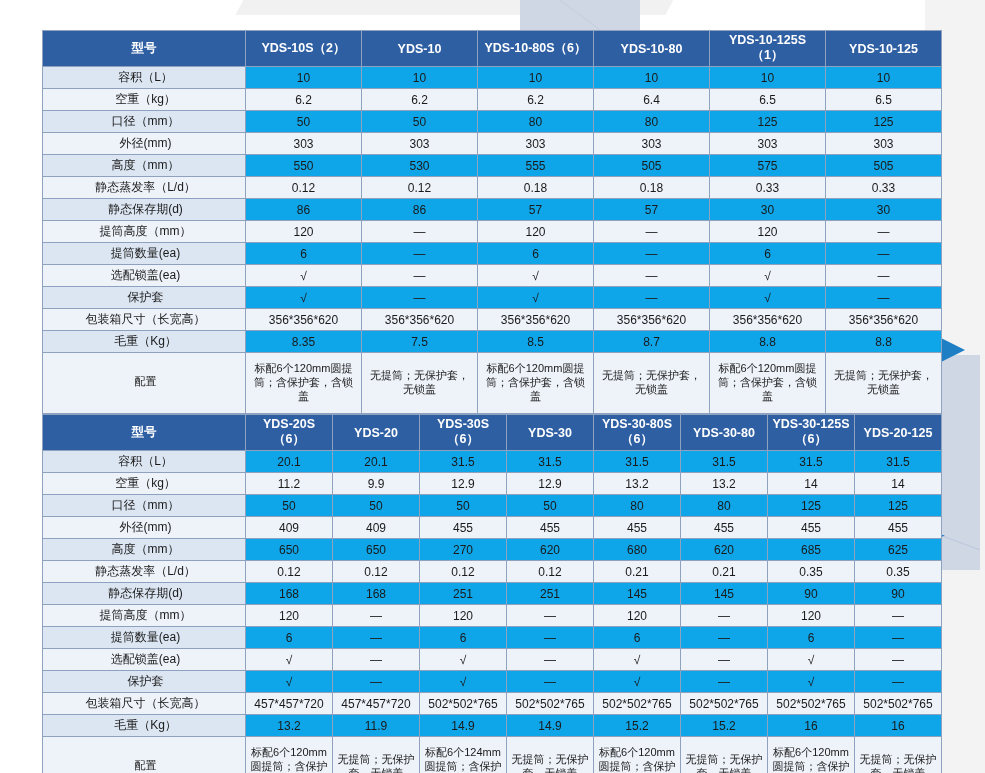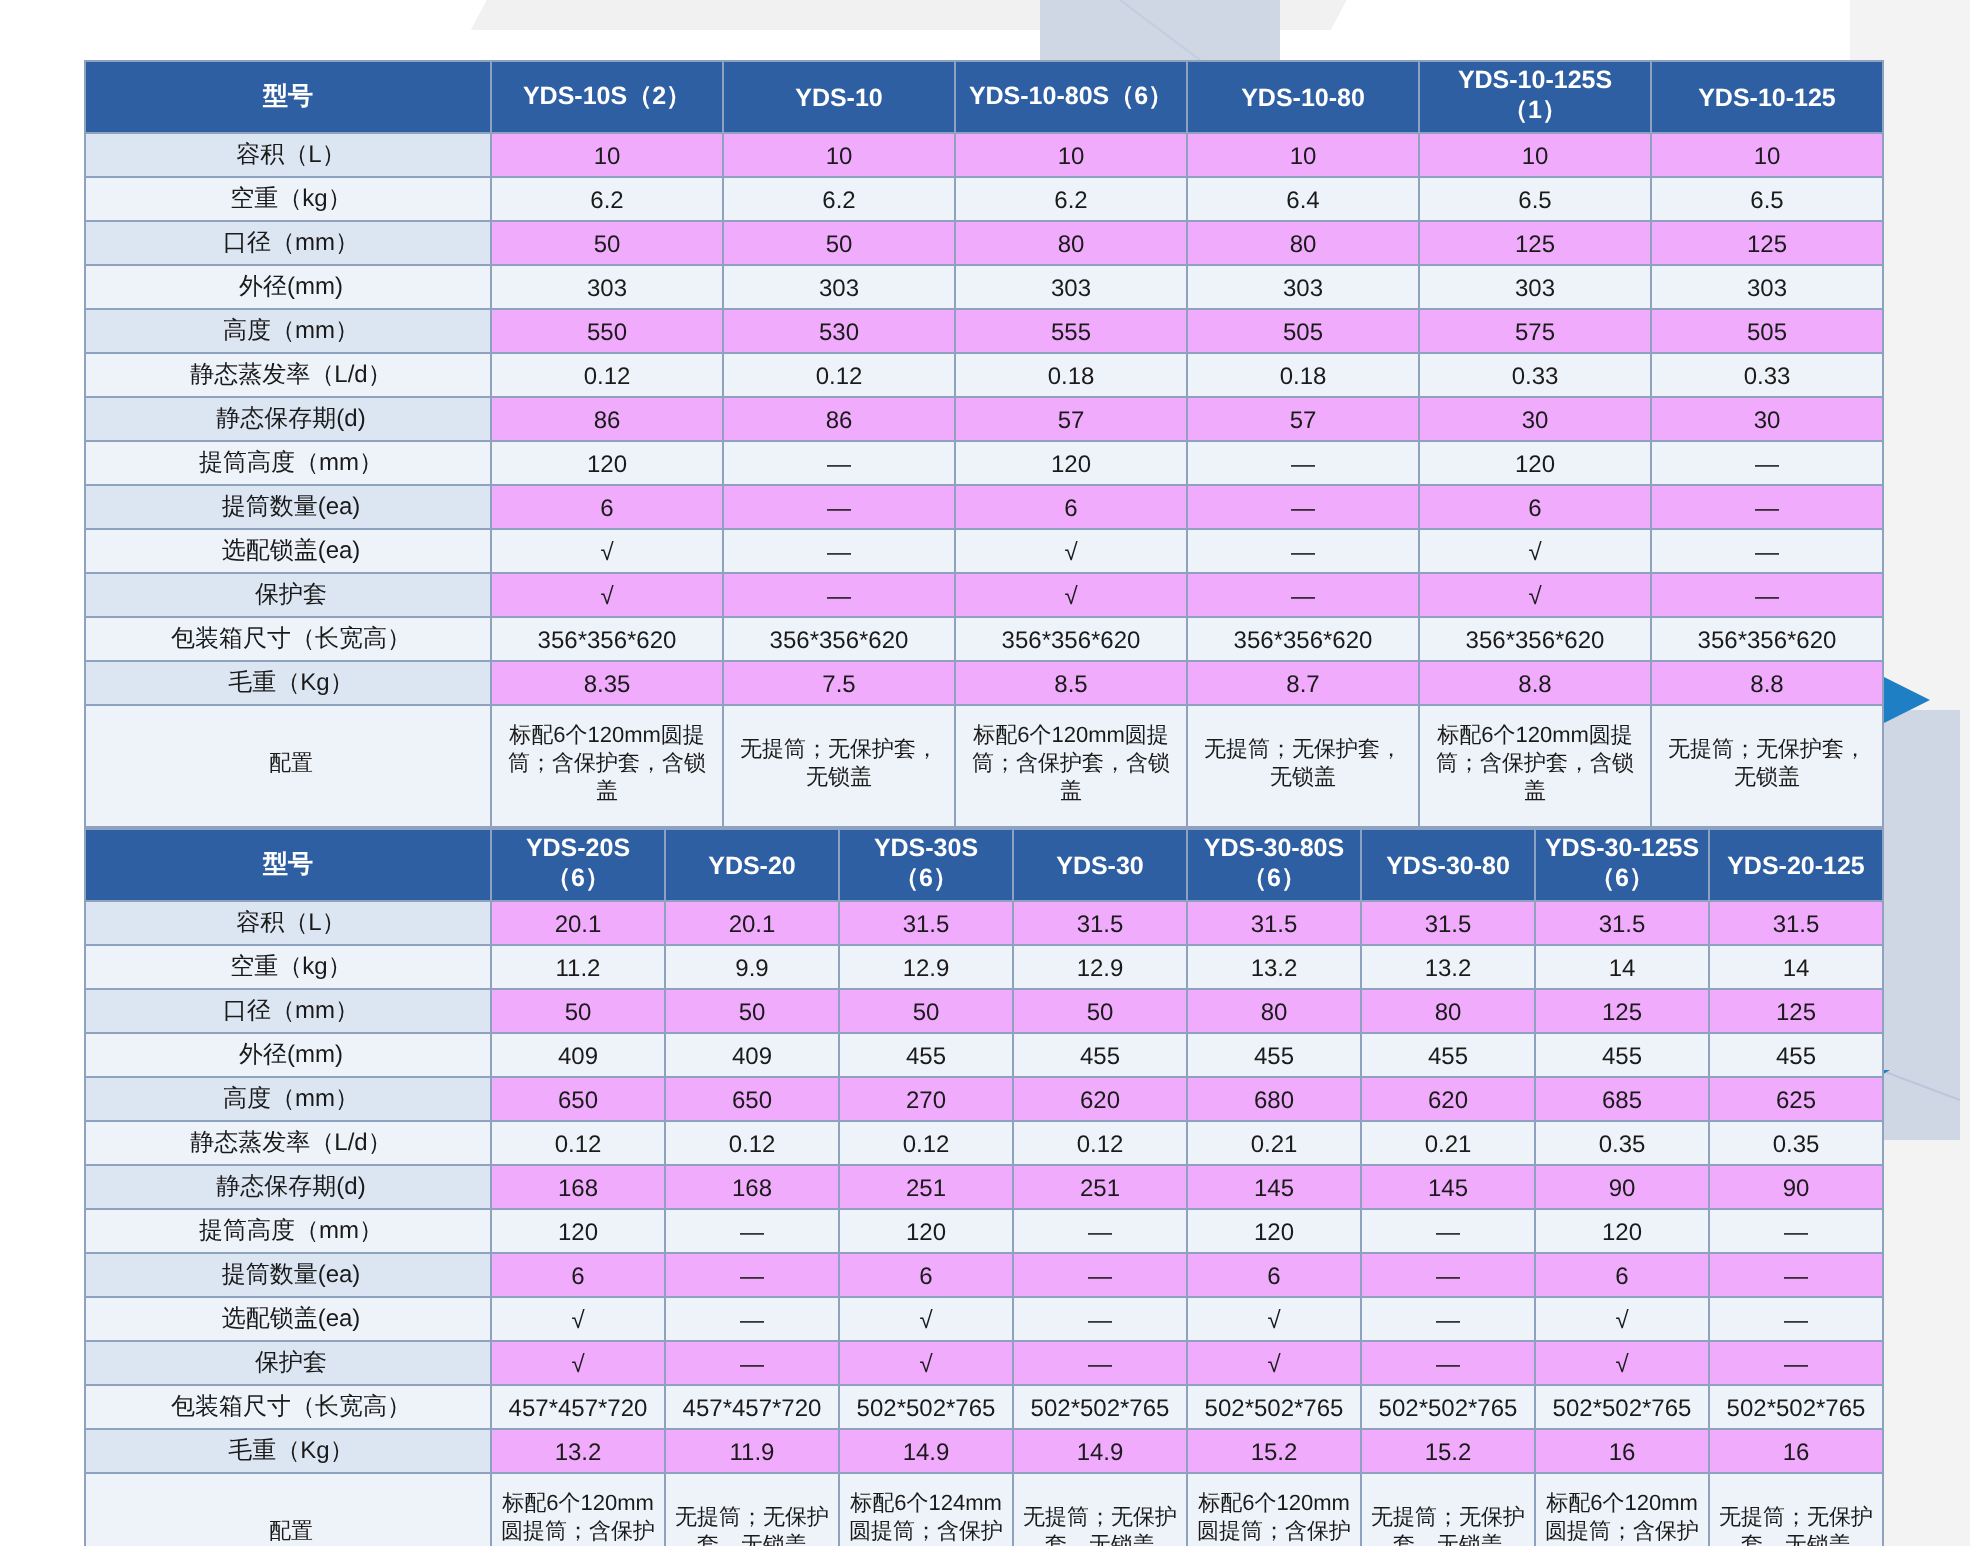--- a/index.html
+++ b/index.html
@@ -19,21 +19,21 @@
   .arrow-blue{
     position:absolute;z-index:1;
   }
   .diag-line{
     position:absolute;background:#cfd6e4;z-index:0;
   }
   table{
     border-collapse:collapse;
     position:absolute;
     z-index:2;
-    background:#f0abfc;
+    background:#0ea5e9;
     table-layout:fixed;
   }
   table td,table th{
     border:1px solid #8ea2c0;
     font-size:12px;
     color:#1a1a1a;
     padding:2px 3px;
     text-align:center;
     vertical-align:middle;
     font-family:"Liberation Sans","DejaVu Sans",sans-serif;
@@ -48,21 +48,21 @@
   .rowlabel{
     background:#dce6f2;
     text-align:center;
     padding-left:6px;
     font-size:12px;
     width:196px;
   }
   .alt td{background:#eef3fa;}
   tr{height:20px;}
   .cfg td{height:56px;font-size:11px;line-height:1.25;}
-  .cfg td.rowlabel{vertical-align:middle;}
+  .cfg td.rowlabel{vertical-align:middle;font-family:Liberation Mono, monospace;}
   #table1{left:42px;top:30px;width:900px;}
   #table2{left:42px;top:414px;width:900px;}
 </style>
 </head>
 <body>
 
 <div class="bg-panel bg-top"></div>
 <div class="bg-panel bg-right"></div>
 <div class="bg-panel bg-right2"></div>
 

